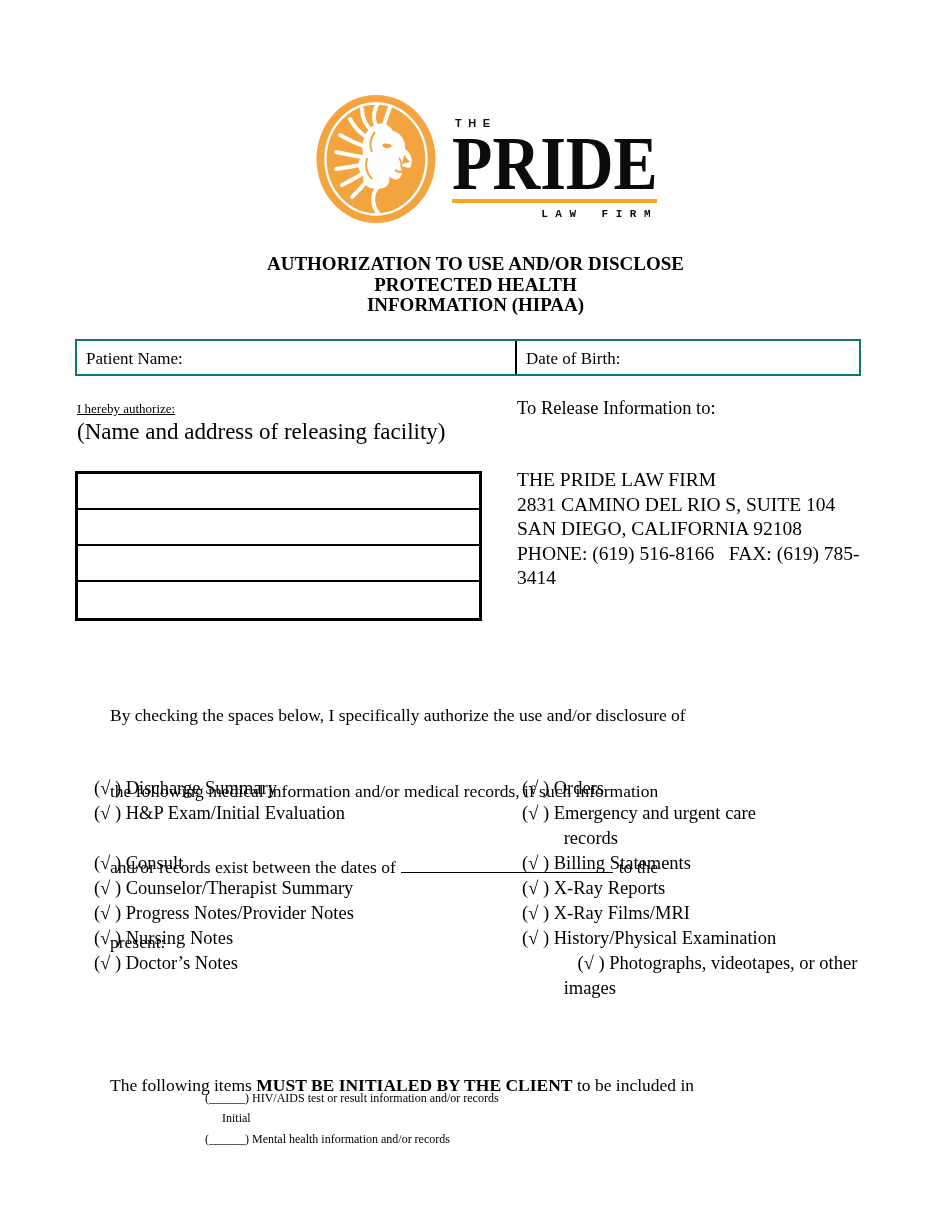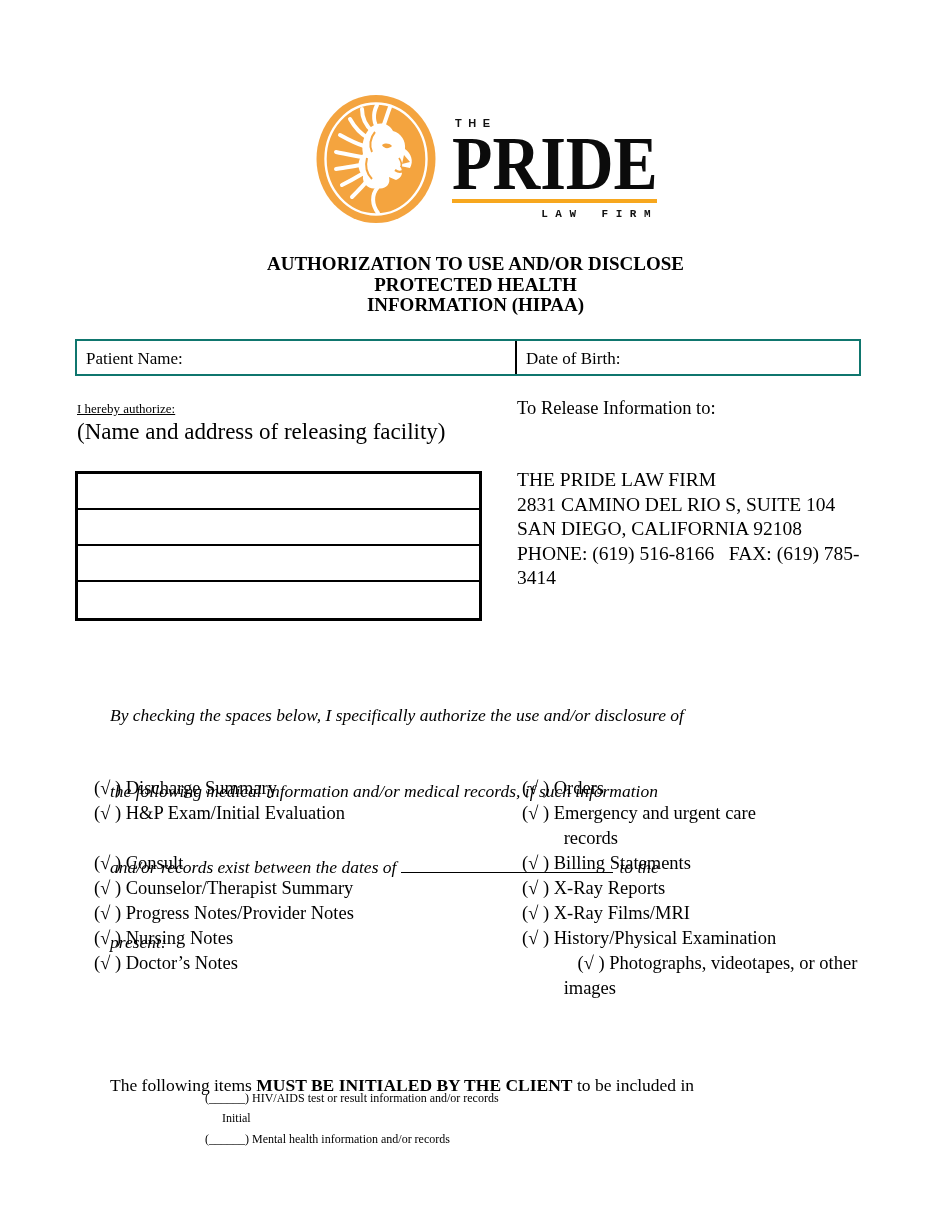--- a/index.html
+++ b/index.html
@@ -47,21 +47,21 @@
 
   
   .facility-table{left:75px;top:471px;width:407px;border:3px solid #000;}
   .facility-table .frow{height:36px;border-bottom:2px solid #000;background:#fff;}
   .facility-table .frow:last-child{border-bottom:none;}
 
   
   .recipient{left:517px;top:468px;font-size:19.5px;line-height:24.6px;white-space:pre;}
 
   
-  .consent{left:110px;top:653px;width:740px;font-size:17.5px;line-height:25.2px;white-space:pre-wrap;font-style:italic;}
+  .consent{left:110px;top:653px;width:740px;font-size:17.5px;line-height:25.2px;white-space:pre-wrap;}
   .date-blank{display:inline-block;width:212px;height:0.95em;
     border-bottom:1.5px solid #000;margin:0 6px 0 5px;vertical-align:baseline;}
 
   
   .checklist{left:94px;top:776px;width:815px;display:flex;font-size:18.5px;gap:44px;}
   .checklist .col{display:block;}
   .checklist .col-left{width:384px;}
   .checklist .col-right{flex:1;}
   .ckline{height:25px;line-height:25px;white-space:pre;}
 

